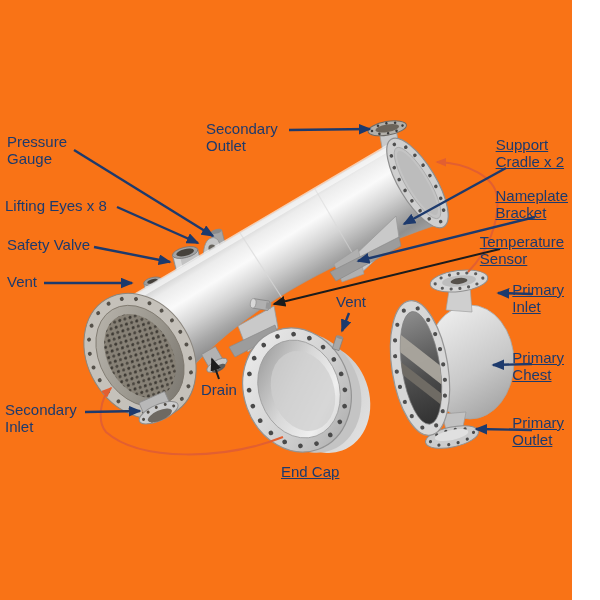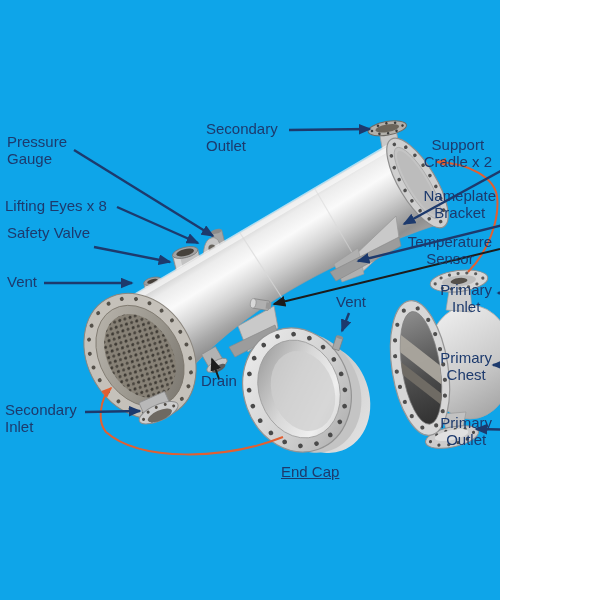--- a/index.html
+++ b/index.html
@@ -1,21 +1,21 @@
 <!DOCTYPE html>
 <html><head>
 <meta charset="utf-8">
 <style>
   html,body{margin:0;padding:0;background:#fff;}
-  #stage{position:relative;width:500px;height:600px;background:#0ea5e9;overflow:hidden;
+  #stage{position:relative;width:572px;height:600px;background:#f97316;overflow:hidden;
          font-family:"Liberation Sans","DejaVu Sans",sans-serif;}
   #art{position:absolute;left:0;top:0;}
   .lbl{position:absolute;font-size:15px;line-height:1.15;font-weight:500;
        color:#1d3a6d;white-space:pre-line;}
-  .lbl.r{text-align:center;}
+  .lbl.r{text-align:left;text-decoration:underline;}
 </style>
 </head>
 <body>
 
 <div id="stage">
 
 <svg id="art" width="600" height="600" viewBox="0 0 600 600">
   <defs>
     <linearGradient id="gShell" gradientUnits="userSpaceOnUse" x1="112" y1="308" x2="163" y2="390">
       <stop offset="0" stop-color="#c6c6c6"></stop>
@@ -205,27 +205,27 @@
   </g>
   <g stroke="#1c1c1c" stroke-width="2" fill="none">
     <line x1="500" y1="249" x2="274" y2="304" marker-end="url(#ak)"></line>
     <line x1="219" y1="379" x2="212" y2="359" marker-end="url(#ak)"></line>
   </g>
 </svg>
 
 <div class="lbl" style="left:7px;top:133px;">Pressure
 Gauge</div>
 <div class="lbl" style="left:5px;top:197px;">Lifting Eyes x 8</div>
-<div class="lbl" style="left:7px;top:224px;">Safety Valve</div>
+<div class="lbl" style="left:7px;top:236px;">Safety Valve</div>
 <div class="lbl" style="left:7px;top:273px;">Vent</div>
 <div class="lbl" style="left:5px;top:401px;">Secondary
 Inlet</div>
 <div class="lbl" style="left:206px;top:120px;">Secondary
 Outlet</div>
-<div class="lbl" style="left:201px;top:372px;">Drain</div>
+<div class="lbl" style="left:201px;top:381px;">Drain</div>
 <div class="lbl" style="left:336px;top:293px;">Vent</div>
 <div class="lbl" style="left:281px;top:463px;text-decoration:underline;">End Cap</div>
 <div class="lbl r" style="right:8px;top:136px;">Support
 Cradle x 2</div>
 <div class="lbl r" style="right:4px;top:187px;">Nameplate
 Bracket</div>
 <div class="lbl r" style="right:8px;top:233px;margin-left:44px;">Temperature
 Sensor</div>
 <div class="lbl r" style="right:8px;top:281px;">Primary
 Inlet</div>

